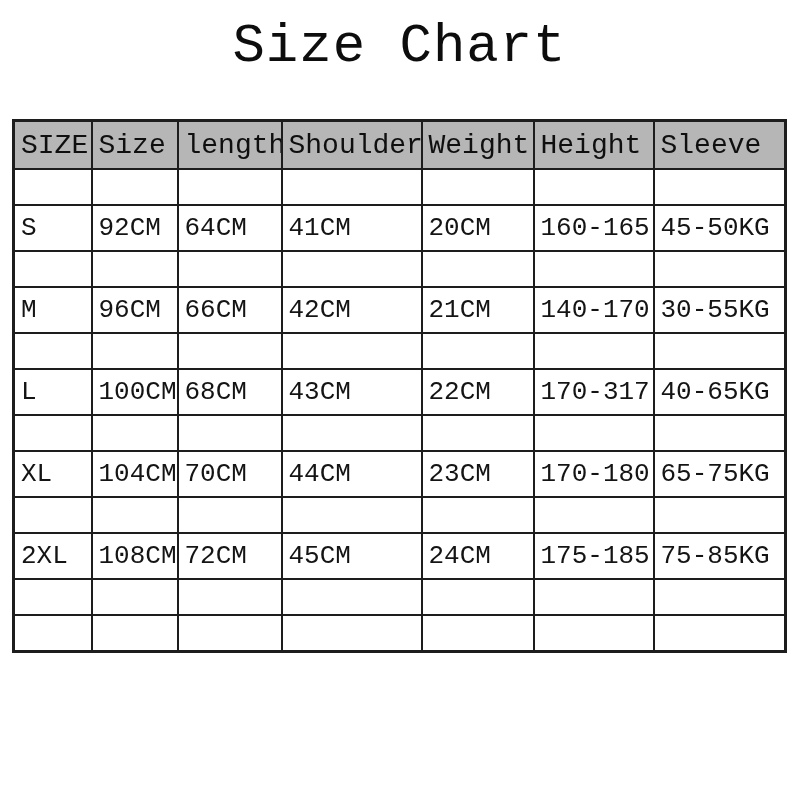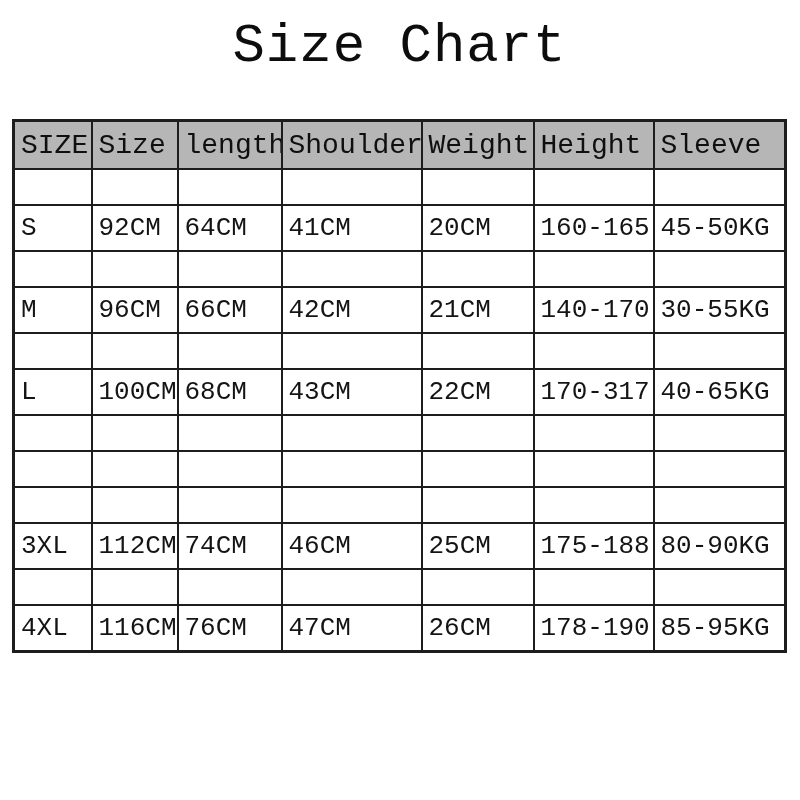--- a/index.html
+++ b/index.html
@@ -150,61 +150,61 @@
         </tr>
         <tr class="spacer">
           <td></td>
           <td></td>
           <td></td>
           <td></td>
           <td></td>
           <td></td>
           <td></td>
         </tr>
-        <tr class="spacer">
-          <td></td>
-          <td></td>
-          <td></td>
-          <td></td>
-          <td></td>
-          <td></td>
-          <td></td>
-        </tr>
-        <tr class="spacer">
-          <td></td>
-          <td></td>
-          <td></td>
-          <td></td>
-          <td></td>
-          <td></td>
-          <td></td>
-        </tr>
-        <tr>
-          <td>3XL</td>
-          <td>112CM</td>
-          <td>74CM</td>
-          <td>46CM</td>
-          <td>25CM</td>
-          <td>175-188</td>
-          <td>80-90KG</td>
-        </tr>
-        <tr class="spacer">
-          <td></td>
-          <td></td>
-          <td></td>
-          <td></td>
-          <td></td>
-          <td></td>
-          <td></td>
-        </tr>
-        <tr>
-          <td>4XL</td>
-          <td>116CM</td>
-          <td>76CM</td>
-          <td>47CM</td>
-          <td>26CM</td>
-          <td>178-190</td>
-          <td>85-95KG</td>
+        <tr>
+          <td>XL</td>
+          <td>104CM</td>
+          <td>70CM</td>
+          <td>44CM</td>
+          <td>23CM</td>
+          <td>170-180</td>
+          <td>65-75KG</td>
+        </tr>
+        <tr class="spacer">
+          <td></td>
+          <td></td>
+          <td></td>
+          <td></td>
+          <td></td>
+          <td></td>
+          <td></td>
+        </tr>
+        <tr>
+          <td>2XL</td>
+          <td>108CM</td>
+          <td>72CM</td>
+          <td>45CM</td>
+          <td>24CM</td>
+          <td>175-185</td>
+          <td>75-85KG</td>
+        </tr>
+        <tr class="spacer">
+          <td></td>
+          <td></td>
+          <td></td>
+          <td></td>
+          <td></td>
+          <td></td>
+          <td></td>
+        </tr>
+        <tr class="spacer">
+          <td></td>
+          <td></td>
+          <td></td>
+          <td></td>
+          <td></td>
+          <td></td>
+          <td></td>
         </tr>
       </tbody>
   </table>
 
 </div>
 
 </body></html>

